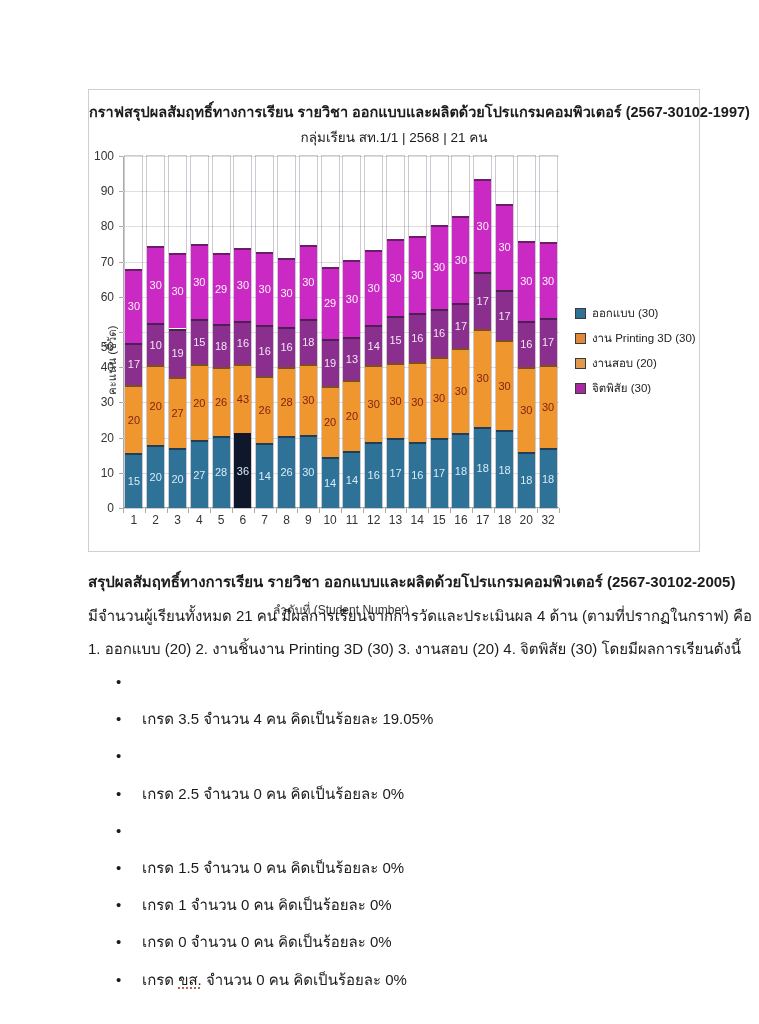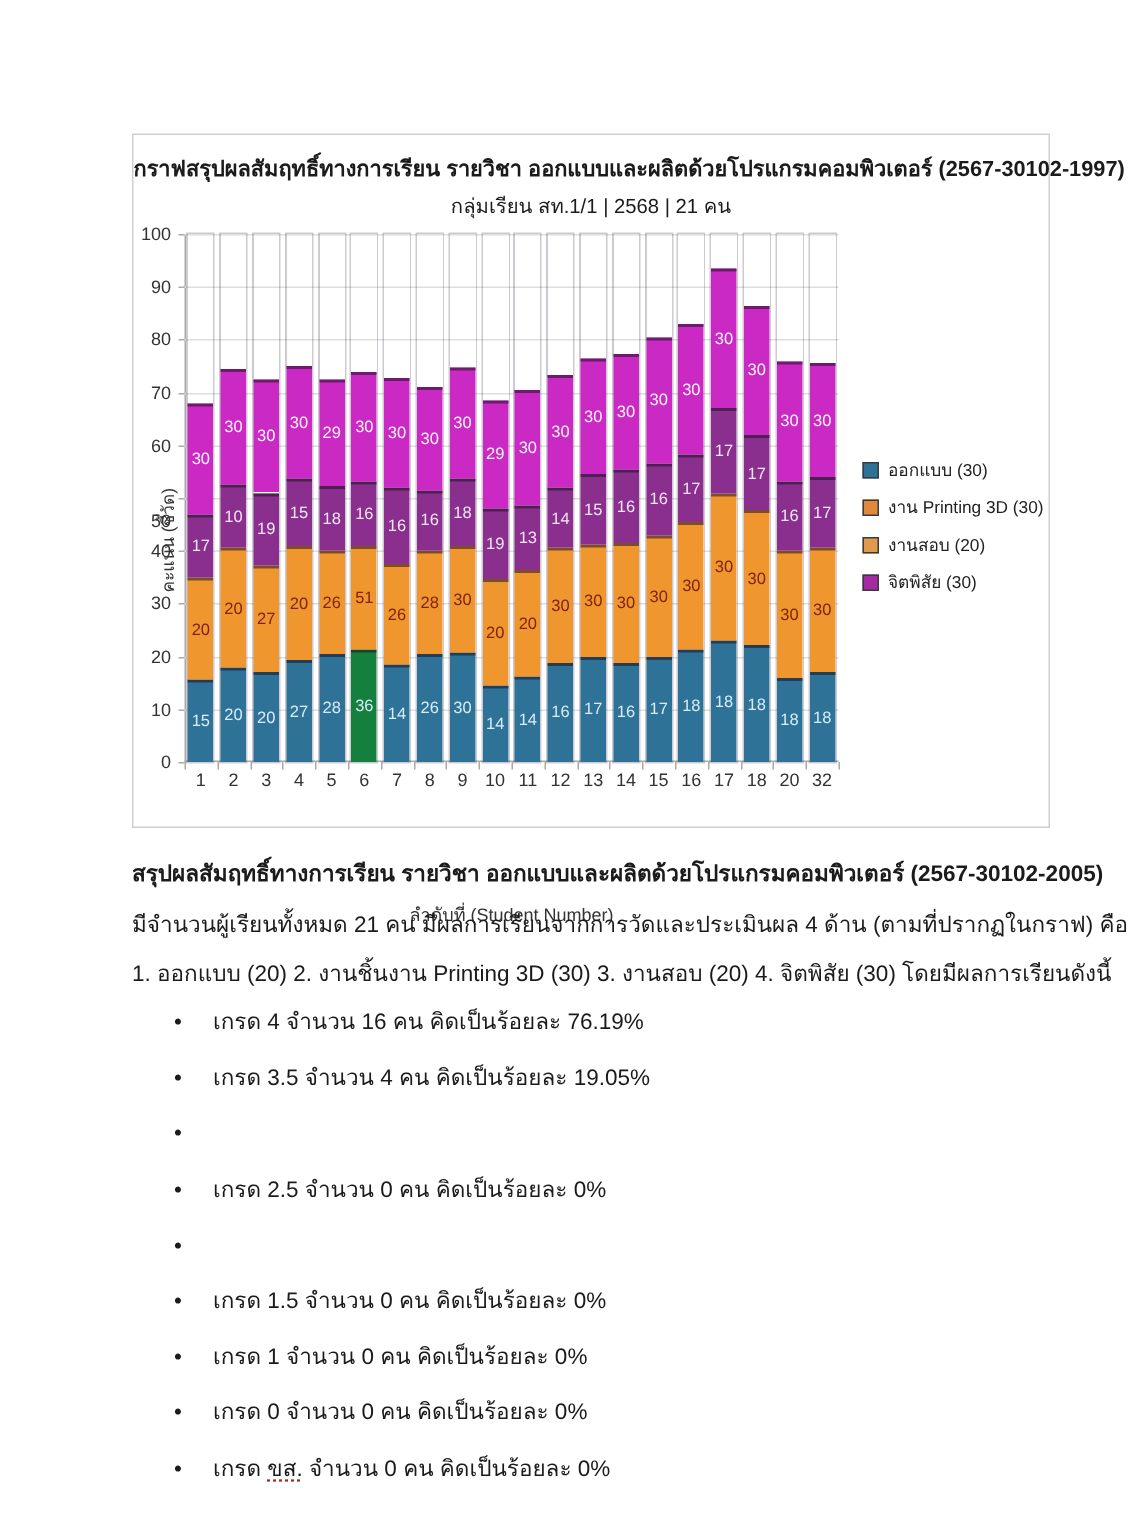--- a/index.html
+++ b/index.html
@@ -170,25 +170,25 @@
           </div>
           <div class="bar-segment" style="background: rgb(139, 47, 143); bottom: 141.504px; height: 42.24px;">
             <span class="bar-value-label" style="color: rgb(243, 230, 245);">18</span>
           </div>
           <div class="bar-segment" style="background: rgb(203, 41, 195); bottom: 183.744px; height: 71.104px;">
             <span class="bar-value-label" style="color: rgb(253, 242, 253);">29</span>
           </div>
         </div>
         <div class="x-tick-label" style="left: 87.2px; width: 21.8px;">5</div>
         <div class="bar" style="left: 111.4px; width: 17px;">
-          <div class="bar-segment" style="background: #15803d; bottom: 0px; height: 74.976px;">
+          <div class="bar-segment" style="background: #0f172a; bottom: 0px; height: 74.976px;">
             <span class="bar-value-label" style="color: rgb(216, 236, 248);">36</span>
           </div>
           <div class="bar-segment" style="background: rgb(240, 150, 47); bottom: 74.976px; height: 69.344px;">
-            <span class="bar-value-label" style="color: rgb(126, 36, 16);">51</span>
+            <span class="bar-value-label" style="color: rgb(126, 36, 16);">43</span>
           </div>
           <div class="bar-segment" style="background: rgb(139, 47, 143); bottom: 144.32px; height: 42.24px;">
             <span class="bar-value-label" style="color: rgb(243, 230, 245);">16</span>
           </div>
           <div class="bar-segment" style="background: rgb(203, 41, 195); bottom: 186.56px; height: 73.92px;">
             <span class="bar-value-label" style="color: rgb(253, 242, 253);">30</span>
           </div>
         </div>
         <div class="x-tick-label" style="left: 109px; width: 21.8px;">6</div>
         <div class="bar" style="left: 133.2px; width: 17px;">
@@ -446,21 +446,20 @@
       </div>
   </div>
 
   <div class="summary-heading">สรุปผลสัมฤทธิ์ทางการเรียน รายวิชา ออกแบบและผลิตด้วยโปรแกรมคอมพิวเตอร์ (2567-30102-2005)</div>
   <div class="summary-line l2">มีจำนวนผู้เรียนทั้งหมด 21 คน มีผลการเรียนจากการวัดและประเมินผล 4 ด้าน (ตามที่ปรากฏในกราฟ) คือ</div>
   <div class="summary-line l3">1. ออกแบบ (20) 2. งานชิ้นงาน Printing 3D (30) 3. งานสอบ (20) 4. จิตพิสัย (30) โดยมีผลการเรียนดังนี้</div>
 
   <ul class="bullet-list">
       <li class="bullet-item">
         <span class="bullet-marker">•</span>
-        <span class="bullet-text">เกรด 4 จำนวน 16 คน คิดเป็นร้อยละ 76.19%</span>
       </li>
       <li class="bullet-item">
         <span class="bullet-marker">•</span>
         <span class="bullet-text">เกรด 3.5 จำนวน 4 คน คิดเป็นร้อยละ 19.05%</span>
       </li>
       <li class="bullet-item">
         <span class="bullet-marker">•</span>
       </li>
       <li class="bullet-item">
         <span class="bullet-marker">•</span>

